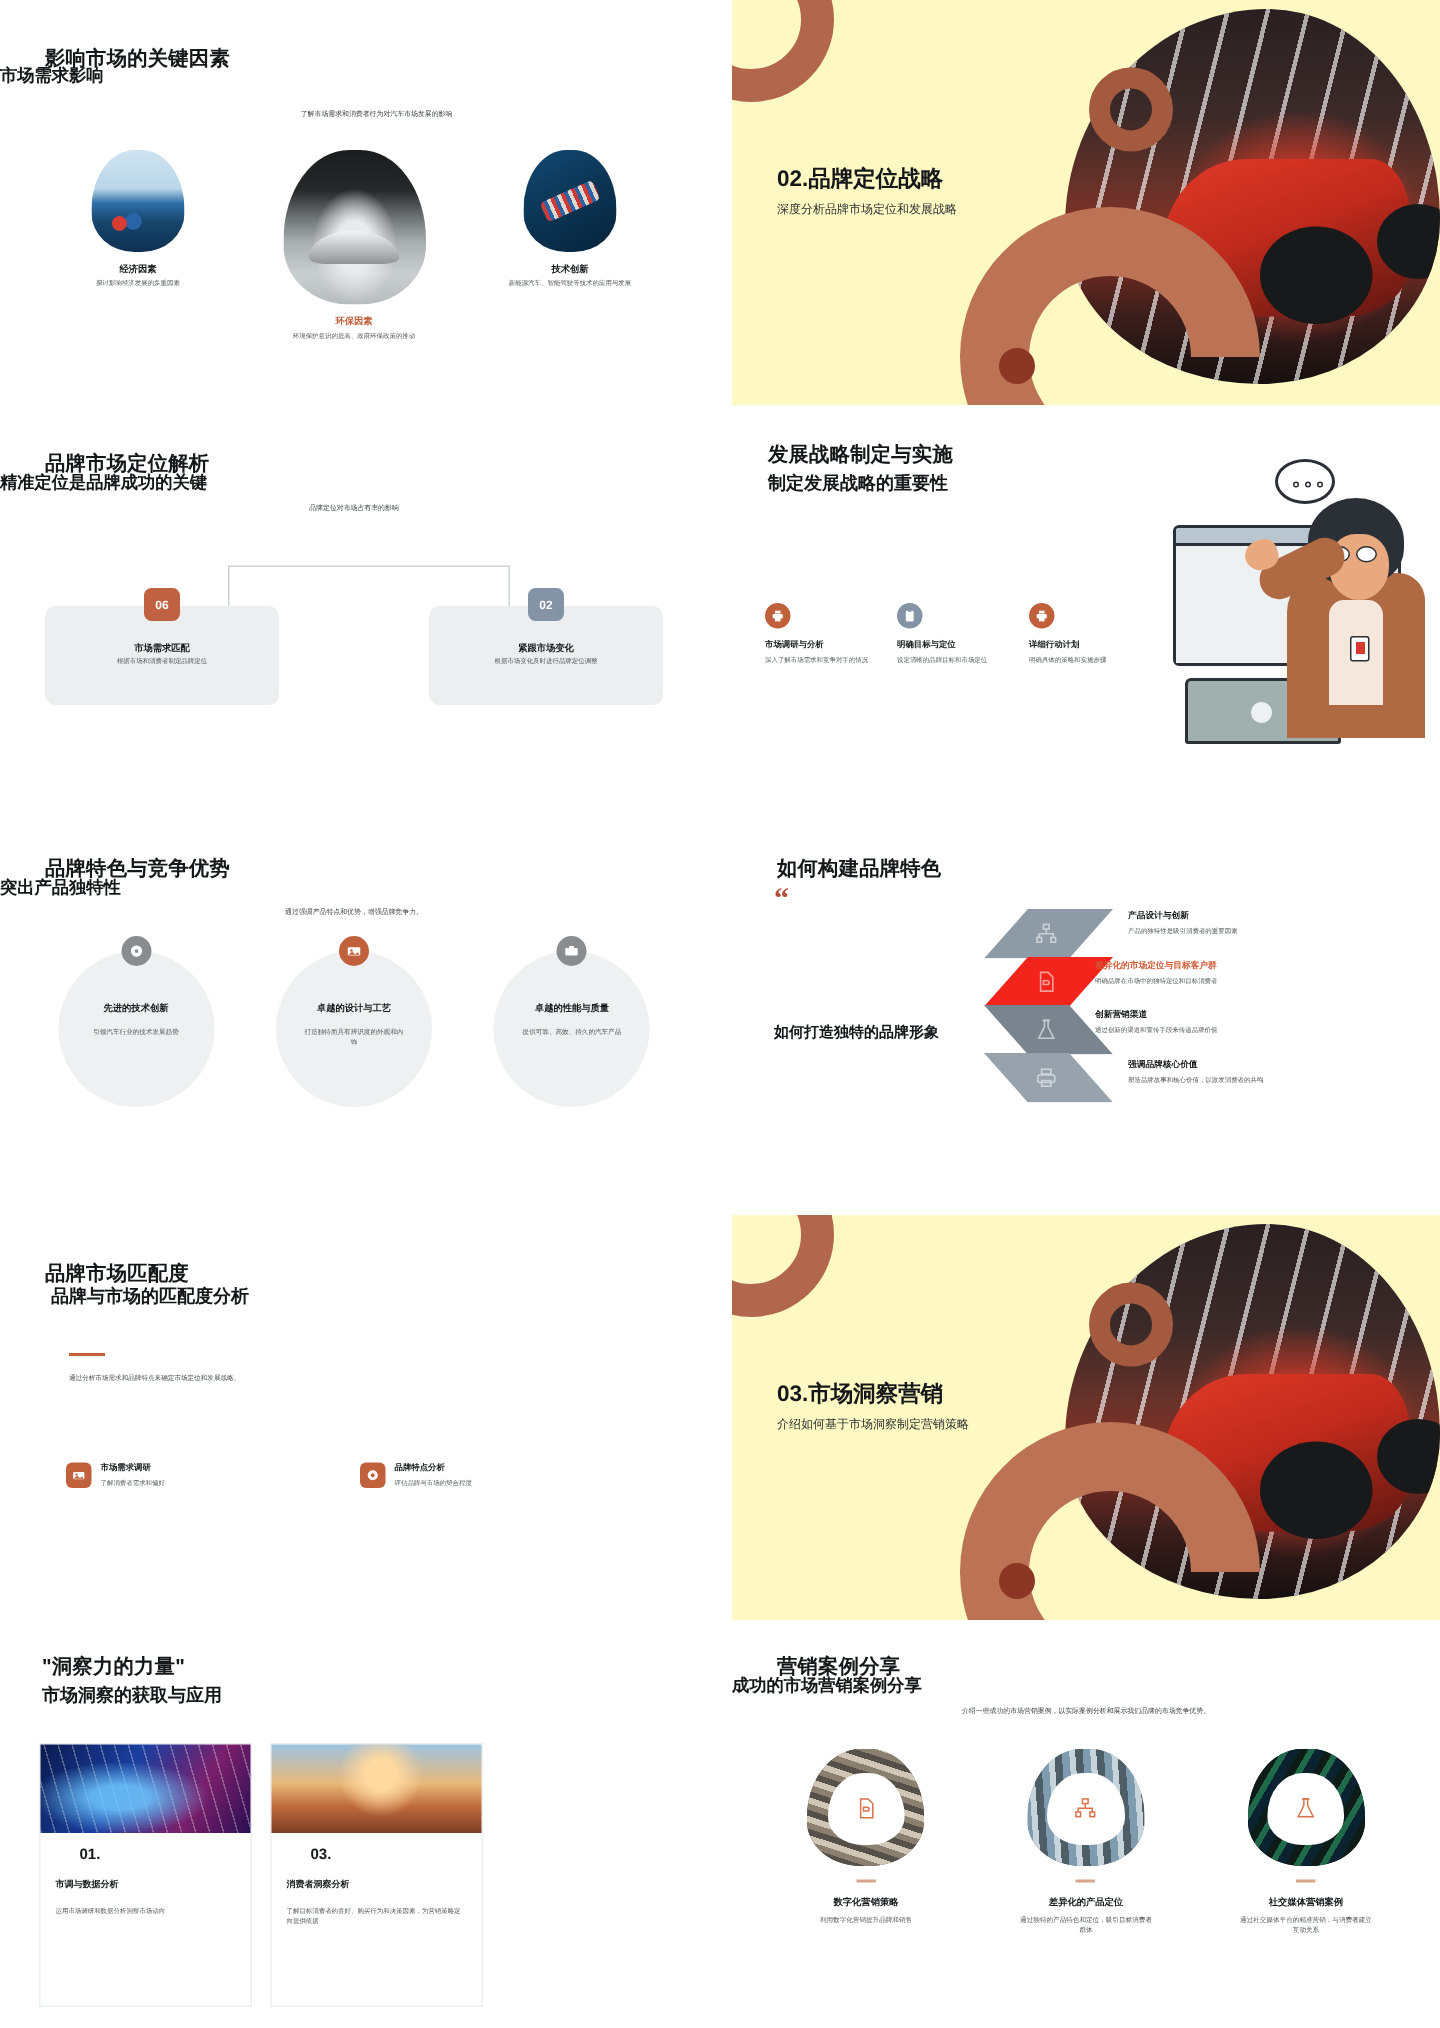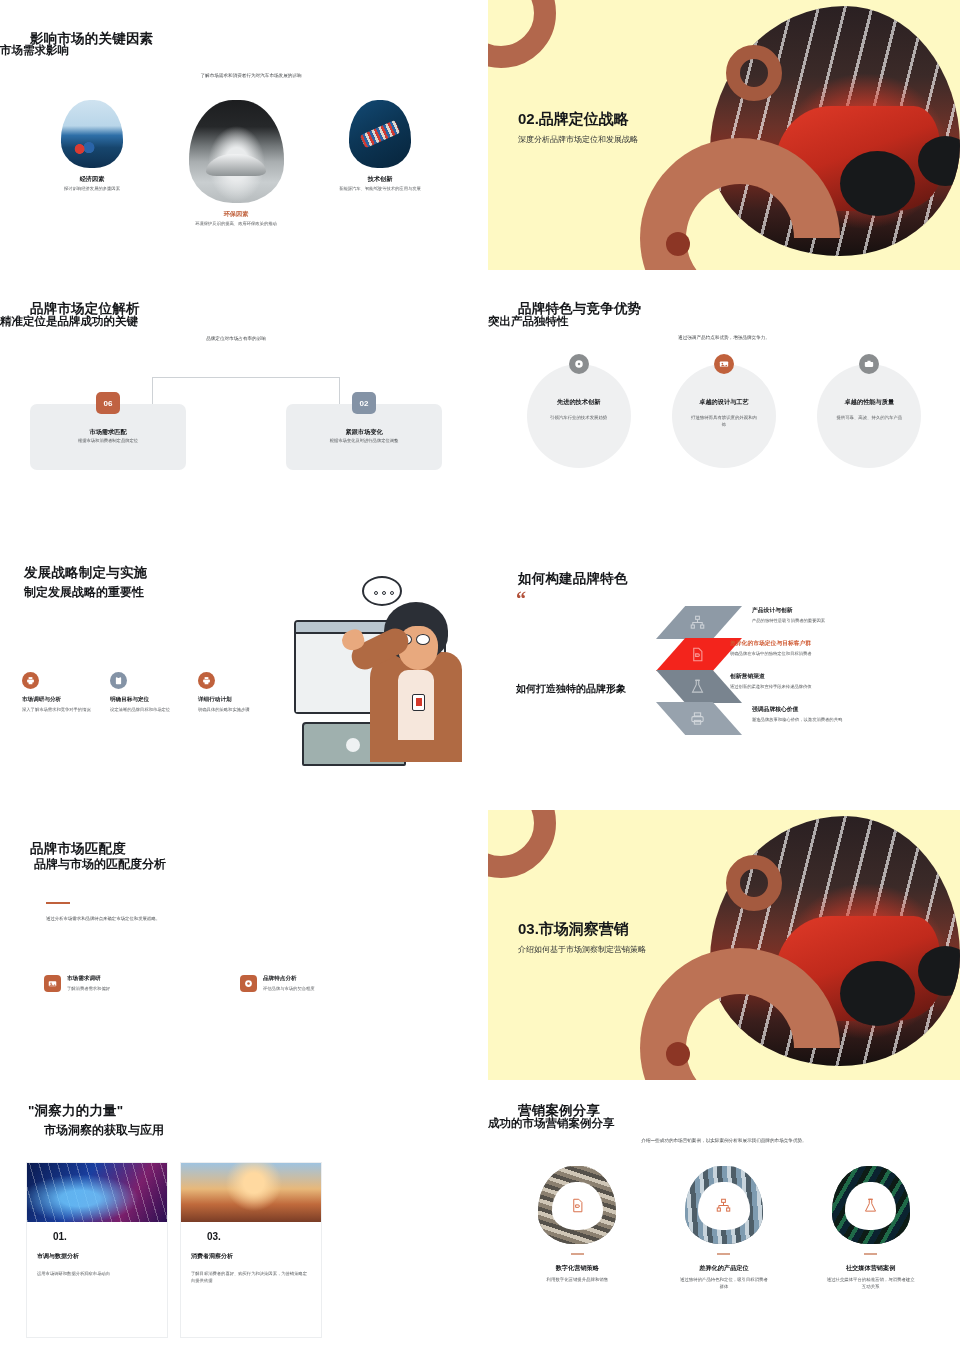--- a/index.html
+++ b/index.html
@@ -175,21 +175,21 @@
   .s7-sub { position:absolute; left:34px; top:46px; }
   .s7-rule{ position:absolute; left:46px; top:92px; width:24px; height:2px; background:#c0613c; }
   .s7-desc{ position:absolute; left:46px; top:105px; width:250px; }
   .s7-row { position:absolute; left:44px; top:165px; display:flex; gap:46px; }
   .s7-it  { display:flex; gap:6px; width:150px; }
   .sq-ico { width:17px; height:17px; border-radius:4px; background:#c0613c; flex:none;
       display:flex; align-items:center; justify-content:center; }
 
   
   .s9-t1 { position:absolute; left:28px; top:22px; }
-  .s9-t2 { position:absolute; left:44px; top:42px; }
+  .s9-t2 { position:absolute; left:28px; top:42px; }
   .s9-cards { position:absolute; left:26px; top:82px; display:flex; gap:12px; }
   .s9-card { width:142px; height:176px; background:#fff; border:1px solid #eceef0; }
   .s9-img { width:100%; height:59px; }
   .img-a { background:
       radial-gradient(ellipse at 38% 60%, rgba(110,200,255,.85) 0 16%, transparent 48%),
       repeating-linear-gradient(74deg, rgba(255,255,255,.28) 0 1px, transparent 1px 9px),
       linear-gradient(120deg,#0a1a4e 0%,#1a3fa0 40%,#7b1f6b 72%,#2a0f52 100%); }
   .img-b { background:
       radial-gradient(ellipse at 62% 52%, rgba(90,180,255,.75) 0 16%, transparent 46%),
       repeating-linear-gradient(88deg, rgba(60,230,140,.30) 0 1px, transparent 1px 8px),
@@ -288,20 +288,88 @@
       </div>
       <div class="s3-card">
         <div class="s3-badge b">02</div>
         <div class="ch">紧跟市场变化</div>
         <div class="cd">根据市场变化及时进行品牌定位调整</div>
       </div>
     </div>
   </div>
 
   <div class="slide">
+    <div class="s4-ttl s-title">发展战略制定与实施</div>
+    <div class="s4-sub s-sub">制定发展战略的重要性</div>
+
+    <div class="illus">
+      <div class="bub">
+        <span class="d" style="left:10px"></span>
+          <span class="d" style="left:18px"></span>
+          <span class="d" style="left:26px"></span>
+      </div>
+      <div class="win">
+        <div class="bar"></div>
+          <div class="body"></div>
+      </div>
+      <div class="laptop">
+          <div class="pad"></div>
+        </div>
+      <div class="person-body"></div>
+      <div class="person-shirt"></div>
+      <div class="badge-card">
+          <i></i>
+        </div>
+      <div class="person-hair"></div>
+      <div class="person-face"></div>
+      <div class="glasses">
+          <span style="left:0"></span>
+          <span style="left:18px"></span>
+        </div>
+      <div class="arm"></div>
+      <div class="hand"></div>
+    </div>
+
+    <div class="s4-items">
+      <div class="s4-it">
+        <div class="ico-c or">
+          <svg width="9" height="9" viewBox="0 0 24 24" fill="#fff">
+              <rect x="7" y="3" width="10" height="5"></rect>
+              <rect x="3" y="9" width="18" height="8" rx="2"></rect>
+              <rect x="7" y="16" width="10" height="6" fill="#fff"></rect>
+            </svg>
+        </div>
+        <div class="item-h">市场调研与分析</div>
+        <div class="item-d">深入了解市场需求和竞争对手的情况</div>
+      </div>
+      <div class="s4-it">
+        <div class="ico-c gr">
+          <svg width="9" height="9" viewBox="0 0 24 24" fill="#fff">
+              <rect x="5" y="3" width="14" height="19" rx="2"></rect>
+              <rect x="9" y="1" width="6" height="4" rx="1" fill="#8493a6"></rect>
+            </svg>
+        </div>
+        <div class="item-h">明确目标与定位</div>
+        <div class="item-d">设定清晰的品牌目标和市场定位</div>
+      </div>
+      <div class="s4-it">
+        <div class="ico-c or">
+          <svg width="9" height="9" viewBox="0 0 24 24" fill="#fff">
+              <rect x="7" y="3" width="10" height="5"></rect>
+              <rect x="3" y="9" width="18" height="8" rx="2"></rect>
+              <rect x="7" y="16" width="10" height="6" fill="#fff"></rect>
+            </svg>
+        </div>
+        <div class="item-h">详细行动计划</div>
+        <div class="item-d">明确具体的策略和实施步骤</div>
+      </div>
+    </div>
+  </div>
+
+  <div class="slide">
     <div class="s1-ttl s-title">品牌特色与竞争优势</div>
     <div class="s5-h c-head">突出产品独特性</div>
     <div class="s5-sb c-desc">通过强调产品特点和优势，增强品牌竞争力。</div>
     <div class="s5-row">
       <div class="s5-cir">
         <div class="s5-ico gr">
           <svg width="10" height="10" viewBox="0 0 24 24" fill="#fff">
               <circle cx="12" cy="12" r="9"></circle>
               <circle cx="12" cy="12" r="3" fill="#8a8d8f"></circle>
             </svg>
@@ -322,88 +390,20 @@
       </div>
       <div class="s5-cir">
         <div class="s5-ico gr">
           <svg width="10" height="10" viewBox="0 0 24 24" fill="#fff">
               <rect x="2" y="7" width="20" height="12" rx="2"></rect>
               <rect x="8" y="4" width="8" height="3" rx="1"></rect>
             </svg>
         </div>
         <div class="ch">卓越的性能与质量</div>
         <div class="cd">提供可靠、高效、持久的汽车产品</div>
-      </div>
-    </div>
-  </div>
-
-  <div class="slide">
-    <div class="s4-ttl s-title">发展战略制定与实施</div>
-    <div class="s4-sub s-sub">制定发展战略的重要性</div>
-
-    <div class="illus">
-      <div class="bub">
-        <span class="d" style="left:10px"></span>
-          <span class="d" style="left:18px"></span>
-          <span class="d" style="left:26px"></span>
-      </div>
-      <div class="win">
-        <div class="bar"></div>
-          <div class="body"></div>
-      </div>
-      <div class="laptop">
-          <div class="pad"></div>
-        </div>
-      <div class="person-body"></div>
-      <div class="person-shirt"></div>
-      <div class="badge-card">
-          <i></i>
-        </div>
-      <div class="person-hair"></div>
-      <div class="person-face"></div>
-      <div class="glasses">
-          <span style="left:0"></span>
-          <span style="left:18px"></span>
-        </div>
-      <div class="arm"></div>
-      <div class="hand"></div>
-    </div>
-
-    <div class="s4-items">
-      <div class="s4-it">
-        <div class="ico-c or">
-          <svg width="9" height="9" viewBox="0 0 24 24" fill="#fff">
-              <rect x="7" y="3" width="10" height="5"></rect>
-              <rect x="3" y="9" width="18" height="8" rx="2"></rect>
-              <rect x="7" y="16" width="10" height="6" fill="#fff"></rect>
-            </svg>
-        </div>
-        <div class="item-h">市场调研与分析</div>
-        <div class="item-d">深入了解市场需求和竞争对手的情况</div>
-      </div>
-      <div class="s4-it">
-        <div class="ico-c gr">
-          <svg width="9" height="9" viewBox="0 0 24 24" fill="#fff">
-              <rect x="5" y="3" width="14" height="19" rx="2"></rect>
-              <rect x="9" y="1" width="6" height="4" rx="1" fill="#8493a6"></rect>
-            </svg>
-        </div>
-        <div class="item-h">明确目标与定位</div>
-        <div class="item-d">设定清晰的品牌目标和市场定位</div>
-      </div>
-      <div class="s4-it">
-        <div class="ico-c or">
-          <svg width="9" height="9" viewBox="0 0 24 24" fill="#fff">
-              <rect x="7" y="3" width="10" height="5"></rect>
-              <rect x="3" y="9" width="18" height="8" rx="2"></rect>
-              <rect x="7" y="16" width="10" height="6" fill="#fff"></rect>
-            </svg>
-        </div>
-        <div class="item-h">详细行动计划</div>
-        <div class="item-d">明确具体的策略和实施步骤</div>
       </div>
     </div>
   </div>
 
   <div class="slide">
     <div class="s1-ttl s-title">如何构建品牌特色</div>
     <div class="s6-q">“</div>
     <div class="s6-lead">如何打造独特的品牌形象</div>
 
     <div class="chev">

